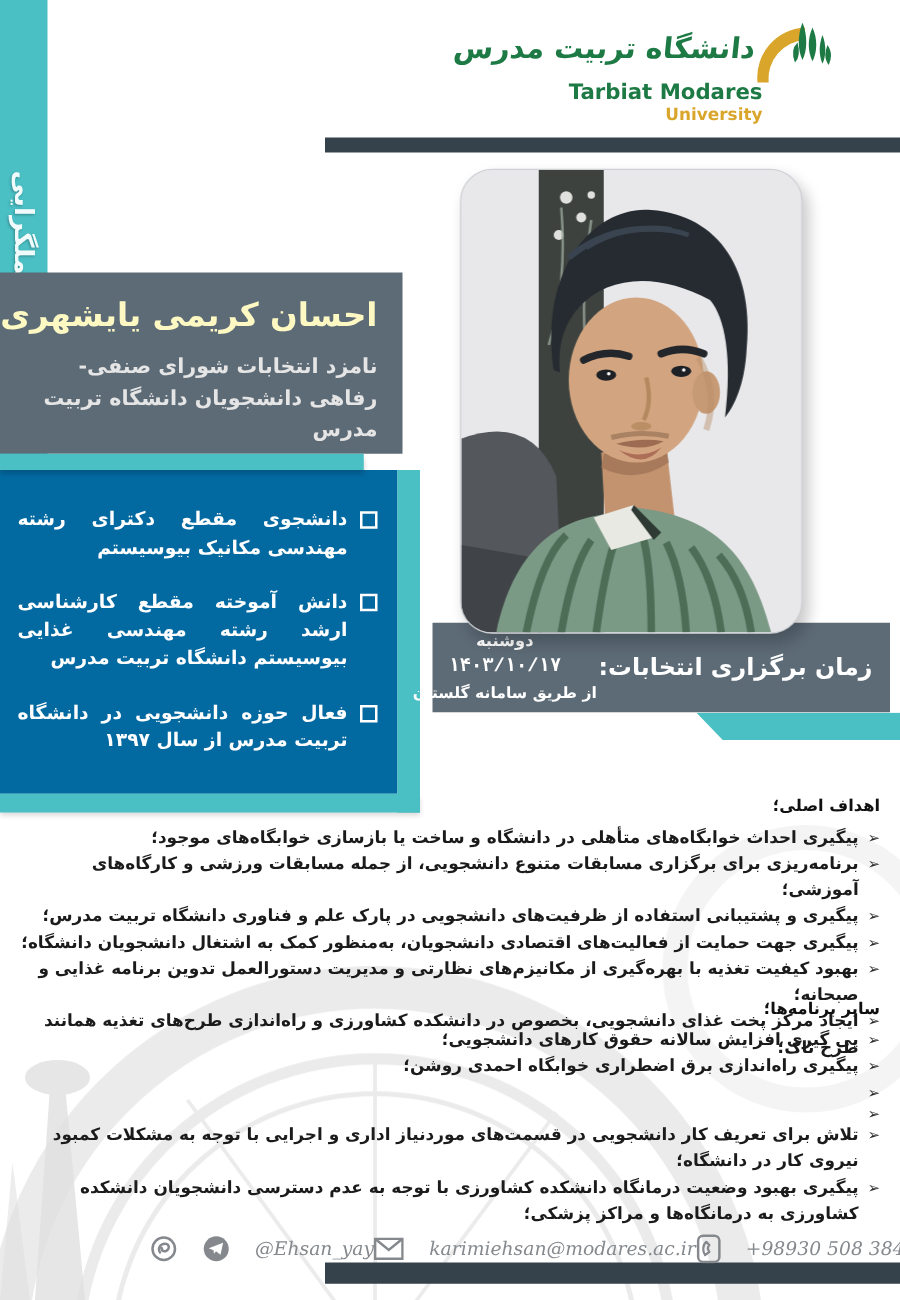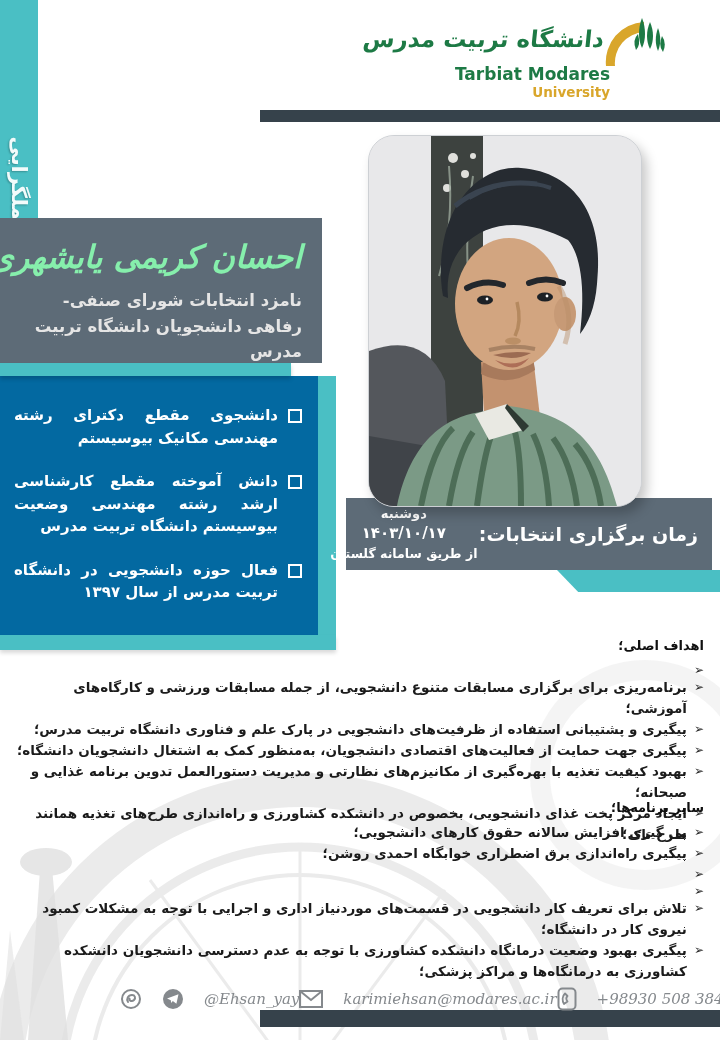--- a/index.html
+++ b/index.html
@@ -27,40 +27,40 @@
   .logo-emblem{position:absolute;right:-6px;top:2px;}
   
   .top-bar{left:260px;top:110px;width:460px;height:12px;background:#36424b;z-index:1;}
   .bottom-bar{left:260px;top:1010px;width:460px;height:17px;background:#36424b;z-index:2;}
   
   .photo-card{left:368px;top:135px;width:272px;height:370px;border-radius:26px;overflow:hidden;
     border:1px solid #cdd0d4;box-shadow:5px 7px 12px rgba(0,0,0,.22);z-index:5;background:#e8e8ea;}
   
   .name-box{left:0;top:218px;width:322px;height:145px;background:#5d6b77;z-index:4;
     direction:rtl;box-sizing:border-box;padding:20px 20px 0 12px;text-align:right;}
-  .name{color:#86efac;font-size:32px;font-weight:bold;white-space:nowrap;font-style:italic;}
+  .name{color:#fef9c3;font-size:26px;font-weight:bold;white-space:nowrap;}
   .role{color:#e5e5e5;font-size:16.5px;font-weight:bold;line-height:1.55;margin-top:12px;}
   .name-accent{left:0;top:363px;width:291px;height:13px;background:#4abfc4;z-index:4;
     box-shadow:0 3px 4px rgba(0,0,0,.18);}
   
   .qual-box{left:0;top:376px;width:318px;height:259px;background:#0369a1;z-index:3;
     direction:rtl;box-sizing:border-box;padding:28px 16px 0 14px;}
   .qual-edge{left:318px;top:376px;width:18px;height:274px;background:#4abfc4;z-index:3;}
   .qual-bottom{left:0;top:635px;width:336px;height:15px;background:#4abfc4;z-index:3;
     box-shadow:0 3px 4px rgba(0,0,0,.15);}
   .qual-row{display:flex;gap:10px;align-items:flex-start;margin-bottom:21px;}
   .qual-square{flex:0 0 auto;width:10px;height:10px;border:2px solid #ffffff;margin-top:5px;}
   .qual-text{color:#ffffff;font-size:15px;font-weight:bold;line-height:1.5;text-align:justify;}
   
   .date-box{left:346px;top:498px;width:366px;height:72px;background:#5d6b77;z-index:3;
     direction:rtl;display:flex;align-items:center;box-sizing:border-box;padding:0 14px;}
   .date-label{color:#ffffff;font-size:19px;font-weight:bold;white-space:nowrap;flex:1 1 auto;}
   .date-details{flex:0 0 150px;text-align:center;color:#ffffff;font-weight:bold;line-height:1.45;}
   .date-day{font-size:13px;}
-  .date-value{font-size:15px;letter-spacing:1px;}
+  .date-value{font-size:15px;letter-spacing:1px;font-family:Liberation Mono, monospace;}
   .date-method{font-size:12.5px;}
   .date-accent{left:557px;top:570px;width:163px;height:22px;background:#4abfc4;z-index:2;
     clip-path:polygon(0 0,100% 0,100% 100%,13% 100%);}
   
   .section{right:16px;left:12px;direction:rtl;z-index:2;}
   .goals-section{top:638px;}
   .programs-section{top:800px;}
   .section-title{font-size:13px;font-weight:800;color:#101010;margin-bottom:7px;}
   .bullet-row{display:flex;gap:7px;align-items:flex-start;color:#1b1b1b;}
   .bullet-arrow{flex:0 0 auto;font-size:12px;margin-top:3px;color:#2a2a2a;}
@@ -177,21 +177,21 @@
   <div class="abs name-accent"></div>
 
   <div class="abs qual-box">
     <div>
         <div class="qual-row">
         <span class="qual-square"></span>
         <span class="qual-text">دانشجوی مقطع دکترای رشته مهندسی مکانیک بیوسیستم</span>
       </div>
         <div class="qual-row">
         <span class="qual-square"></span>
-        <span class="qual-text">دانش آموخته مقطع کارشناسی ارشد رشته مهندسی وضعیت بیوسیستم دانشگاه تربیت مدرس</span>
+        <span class="qual-text">دانش آموخته مقطع کارشناسی ارشد رشته مهندسی غذایی بیوسیستم دانشگاه تربیت مدرس</span>
       </div>
         <div class="qual-row">
         <span class="qual-square"></span>
         <span class="qual-text">فعال حوزه دانشجویی در دانشگاه تربیت مدرس از سال ۱۳۹۷</span>
       </div>
       </div>
   </div>
   <div class="abs qual-edge"></div>
   <div class="abs qual-bottom"></div>
 
@@ -203,20 +203,21 @@
       <div class="date-method">از طریق سامانه گلستان</div>
     </div>
   </div>
   <div class="abs date-accent"></div>
 
   <div class="abs section goals-section">
     <div class="section-title">اهداف اصلی؛</div>
     <div>
         <div class="bullet-row">
         <span class="bullet-arrow">➢</span>
+        <span class="bullet-text">پیگیری احداث خوابگاه‌های متأهلی در دانشگاه و ساخت یا بازسازی خوابگاه‌های موجود؛</span>
       </div>
         <div class="bullet-row">
         <span class="bullet-arrow">➢</span>
         <span class="bullet-text">برنامه‌ریزی برای برگزاری مسابقات متنوع دانشجویی، از جمله مسابقات ورزشی و کارگاه‌های آموزشی؛</span>
       </div>
         <div class="bullet-row">
         <span class="bullet-arrow">➢</span>
         <span class="bullet-text">پیگیری و پشتیبانی استفاده از ظرفیت‌های دانشجویی در پارک علم و فناوری دانشگاه تربیت مدرس؛</span>
       </div>
         <div class="bullet-row">

